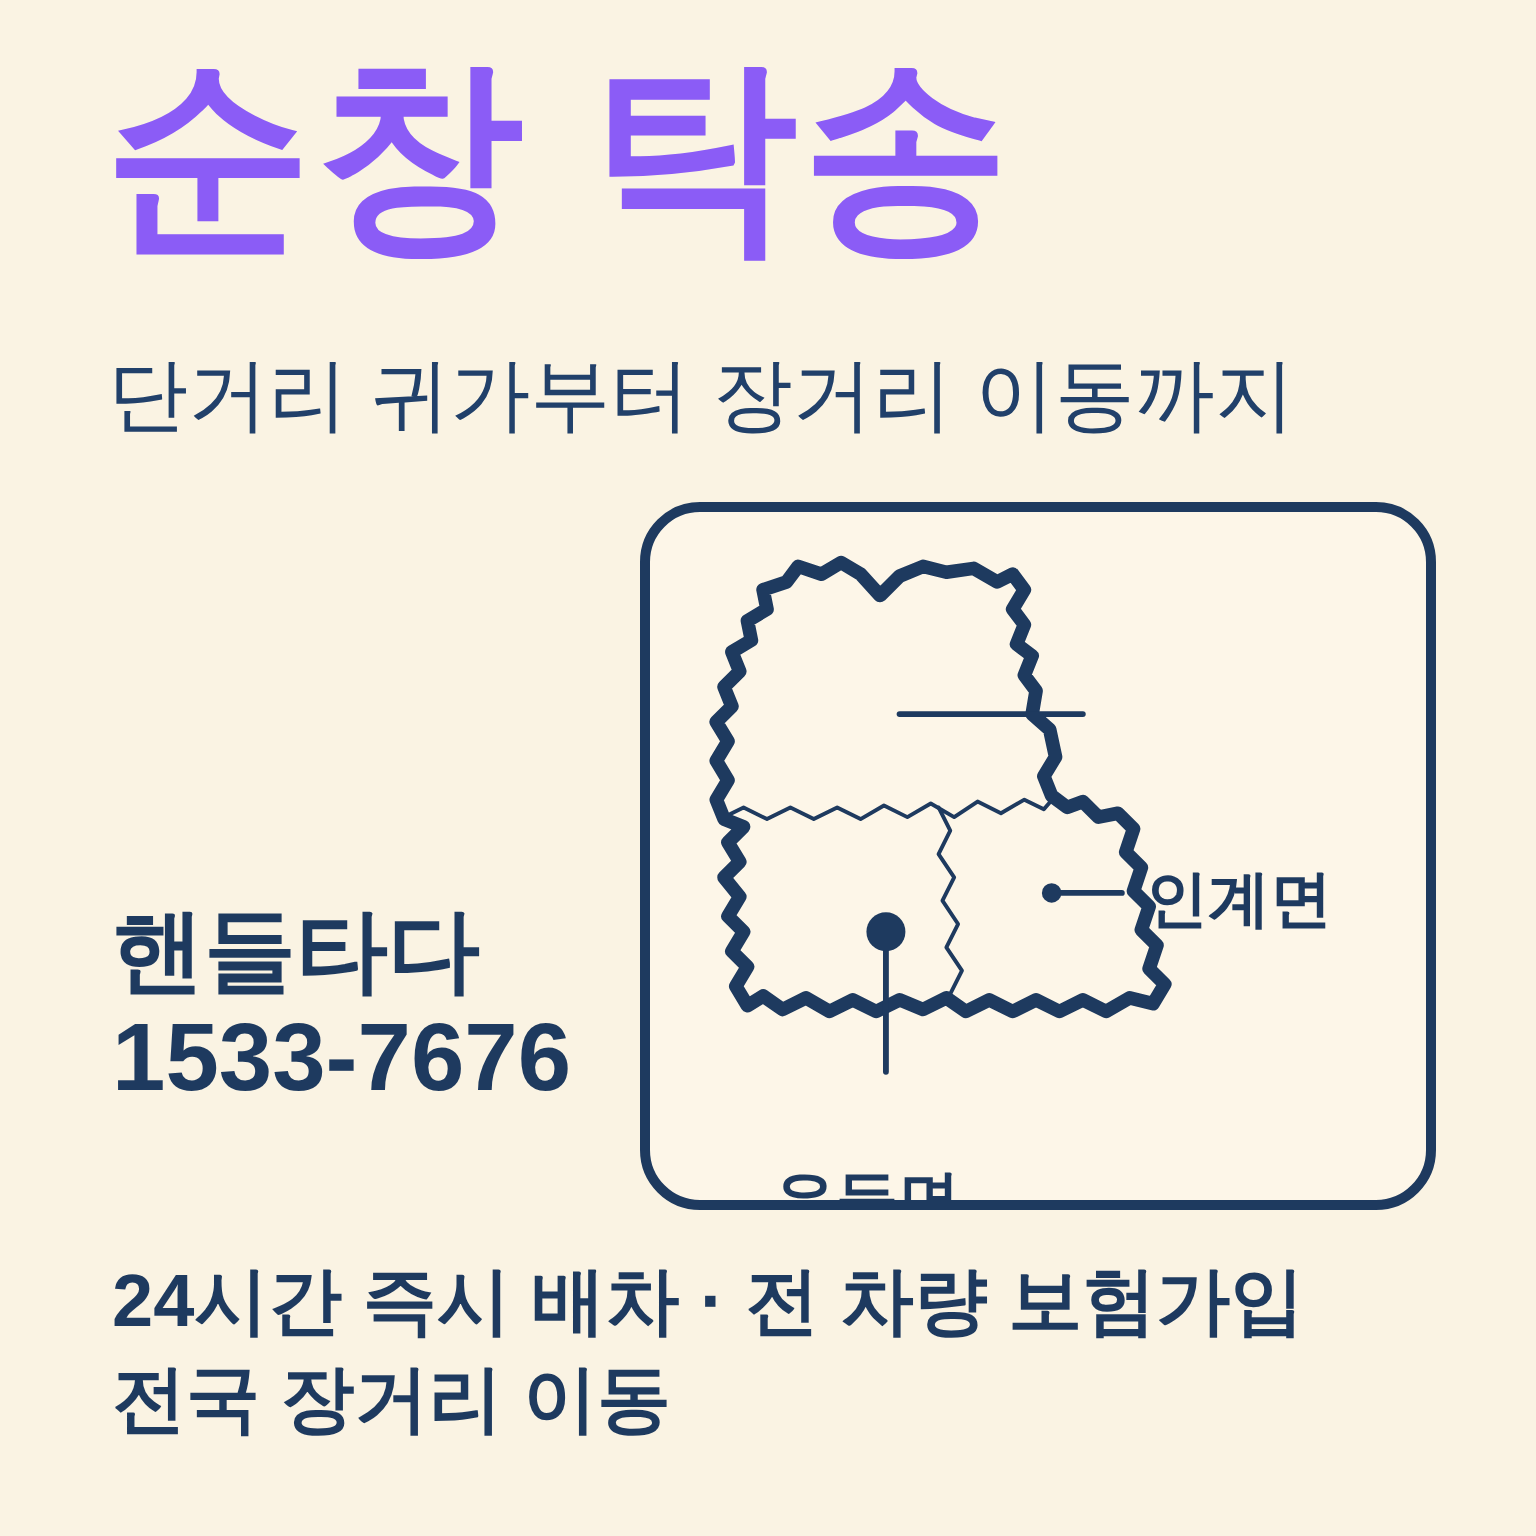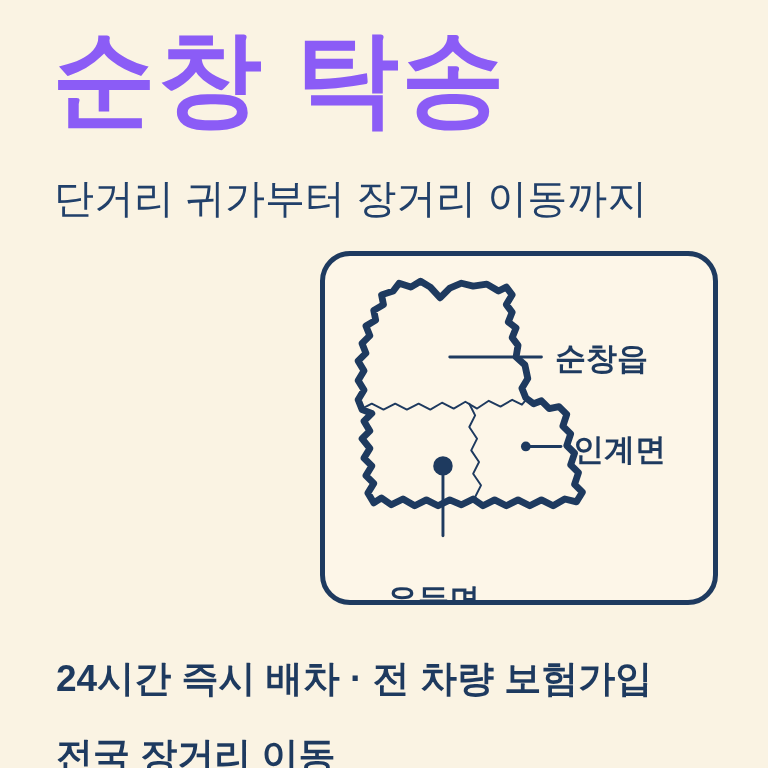--- a/index.html
+++ b/index.html
@@ -107,32 +107,35 @@
     left: 56px;
     top: 626px;
     width: 680px;
   }
   .feature-line {
     font-size: 37px;
     font-weight: 700;
     line-height: 1.33;
     color: #1e3a5f;
     white-space: nowrap;
-    margin-top: 28px;
   }
 </style>
 </head>
 <body>
 
 <div id="poster">
 
   <div class="title">순창 탁송</div>
 
   <div class="subtitle">단거리 귀가부터 장거리 이동까지</div>
 
+  <div class="brand-block">
+    <div class="brand-name">핸들타다</div>
+    <div class="brand-phone">1533-7676</div>
+  </div>
 
   <div class="map-panel">
 
     <svg class="map-svg" viewBox="0 0 398 354" preserveAspectRatio="none">
 
       <path fill="#fdf6e8" d="M118 43 L128 33 L140 28 L152 31 L166 29 L178 36 L186 32 L192 40
                L186 50 L192 58 L188 68 L196 74 L192 84 L198 92 L196 104 L205 112
                L208 126 L202 136 L205 148 L196 152 L182 146 L170 150 L158 144
                L146 150 L136 146 L124 152 L116 148 L104 154 L92 150 L84 158
                L72 154 L62 160 L52 156 L44 162 L36 156 L40 146 L34 136 L40 126
@@ -173,21 +176,20 @@
 
       <line x1="128" y1="104" x2="222" y2="104" stroke="#1e3a5f" stroke-width="3" stroke-linecap="round"></line>
 
       <line x1="206" y1="196" x2="242" y2="196" stroke="#1e3a5f" stroke-width="3" stroke-linecap="round"></line>
       <circle cx="206" cy="196" r="5" fill="#1e3a5f"></circle>
 
       <line x1="121" y1="216" x2="121" y2="288" stroke="#1e3a5f" stroke-width="3" stroke-linecap="round"></line>
       <circle cx="121" cy="216" r="10" fill="#1e3a5f"></circle>
     </svg>
 
-    <div class="map-label label-sunchang">순창읍</div>
 
     <div class="map-label label-ingye">인계면</div>
 
     <div class="map-label label-yudeung">유등면</div>
   </div>
 
   <div class="features">
     <div class="feature-line">24시간 즉시 배차 · 전 차량 보험가입</div>
     <div class="feature-line">전국 장거리 이동</div>
   </div>

